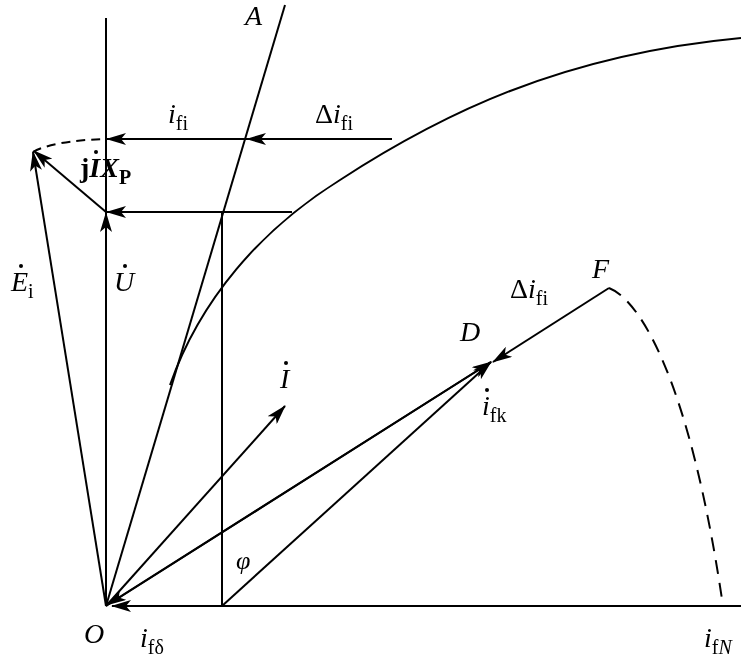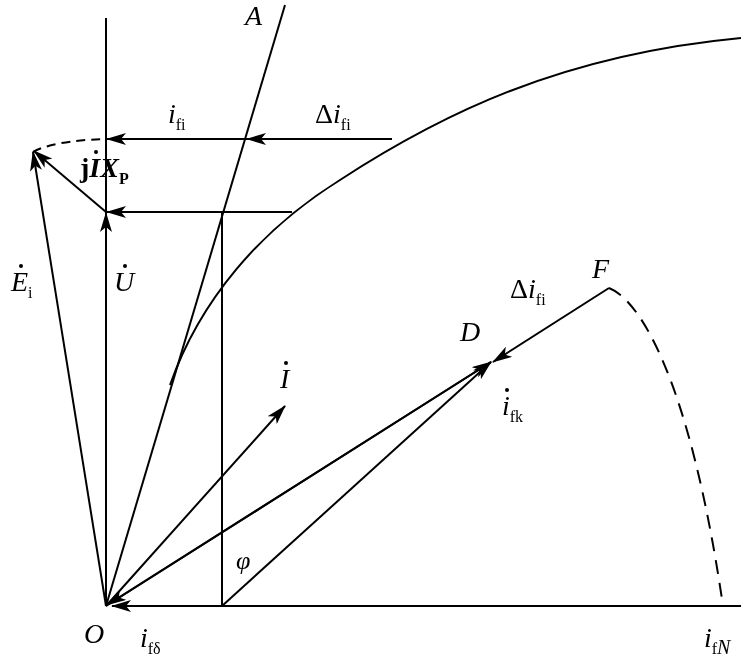--- a/index.html
+++ b/index.html
@@ -1,21 +1,21 @@
 <!DOCTYPE html>
 <html><head>
 <meta charset="utf-8">
 <style>
   html, body { margin:0; padding:0; background:#ffffff; }
   body { width:741px; height:657px; overflow:hidden; position:relative; }
   #canvas { position:absolute; left:0; top:0; width:741px; height:657px; }
   .lbl { position:absolute; font-family:"Liberation Serif","DejaVu Serif",serif; color:#000; white-space:nowrap; line-height:1; }
   .it { font-style:italic; font-size:28px; }
   .rm { font-style:normal; font-size:28px; }
-  .sub { font-style:normal; font-size:16px; position:relative; top:7px; }
+  .sub { font-style:normal; font-size:20px; position:relative; top:7px; }
   .subit { font-style:italic; font-size:20px; position:relative; top:7px; }
   .dotted { position:relative; display:inline-block; }
   .dotted::before { content:""; position:absolute; left:50%; top:-4px; width:4px; height:4px; margin-left:-1px; border-radius:50%; background:#000; }
 </style>
 </head>
 <body>
 
 <svg id="canvas" viewBox="0 0 741 657" xmlns="http://www.w3.org/2000/svg">
   <defs>
     <marker id="arr" viewBox="0 0 20 12" refX="19" refY="6" markerWidth="20" markerHeight="12" markerUnits="userSpaceOnUse" orient="auto">
@@ -86,21 +86,21 @@
   <span class="it dotted">I</span>
 </div>
 
 <div class="lbl it" style="left:592px;top:255px;">F</div>
 <div class="lbl it" style="left:460px;top:318px;">D</div>
 
 <div class="lbl" style="left:510px;top:275px;">
   <span class="rm">Δ</span><span class="it">i</span><span class="sub">fi</span>
 </div>
 
-<div class="lbl" style="left:502px;top:392px;text-align:center;">
+<div class="lbl" style="left:482px;top:392px;text-align:center;">
   <span class="it dotted">i</span><span class="sub">fk</span>
 </div>
 
 <div class="lbl it" style="left:236px;top:548px;font-size:26px;">φ</div>
 <div class="lbl it" style="left:84px;top:620px;">O</div>
 
 <div class="lbl" style="left:140px;top:624px;">
   <span class="it">i</span><span class="sub" style="font-style:normal;">fδ</span>
 </div>
 

